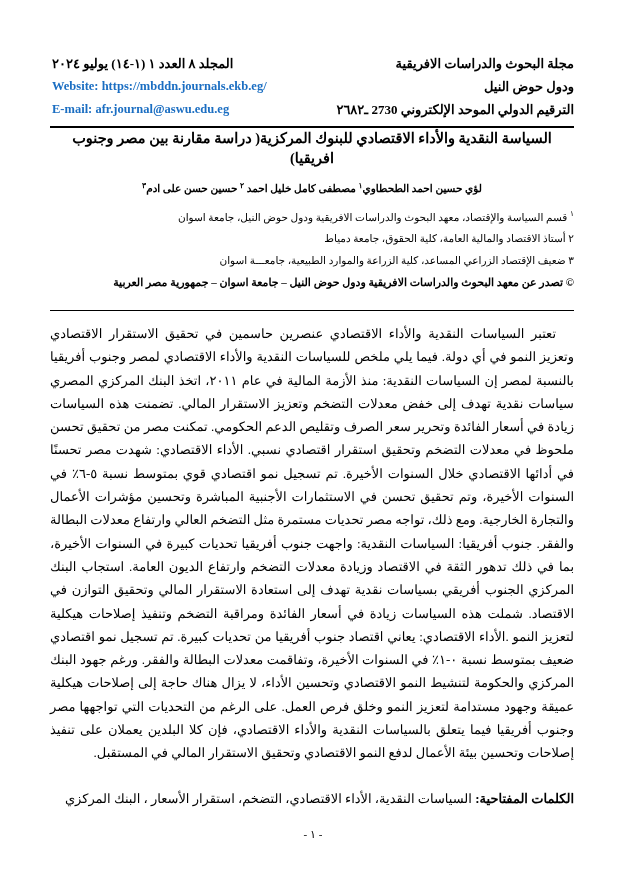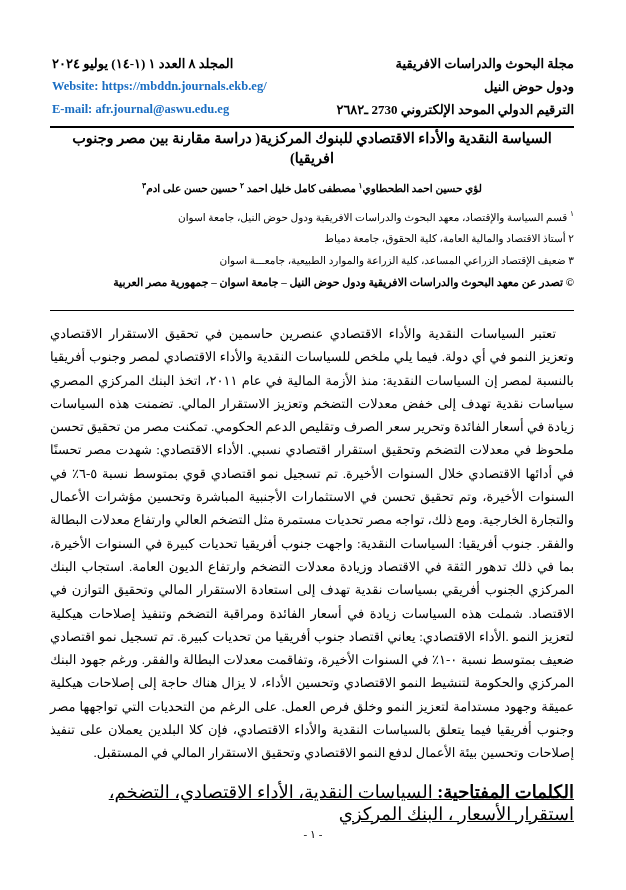--- a/index.html
+++ b/index.html
@@ -32,21 +32,21 @@
     margin-top:7px; }
   .affiliations sup { font-size:7.5px; }
   .publisher { font-weight:bold; font-size:11px; text-align:right;
     padding-bottom:18px; border-bottom:1.5px solid #000; line-height:20px; }
   
   .abstract-heading { font-weight:bold; font-size:12.5px; margin-top:9px; }
   .abstract-text {
     font-size:13px; line-height:23.3px; text-align:justify;
     text-indent:18px; margin-top:11px;
   }
-  .keywords { font-size:18px; margin-top:16px; line-height:22px;text-decoration:underline; }
+  .keywords { font-size:13px; margin-top:23px; line-height:22px; }
   .keywords .kw-label { font-weight:bold; }
   
   .page-number {
     position:absolute; top:828px; left:0; right:0;
     text-align:center; font-size:11px; direction:rtl;
   }
 </style>
 </head>
 <body>
 

